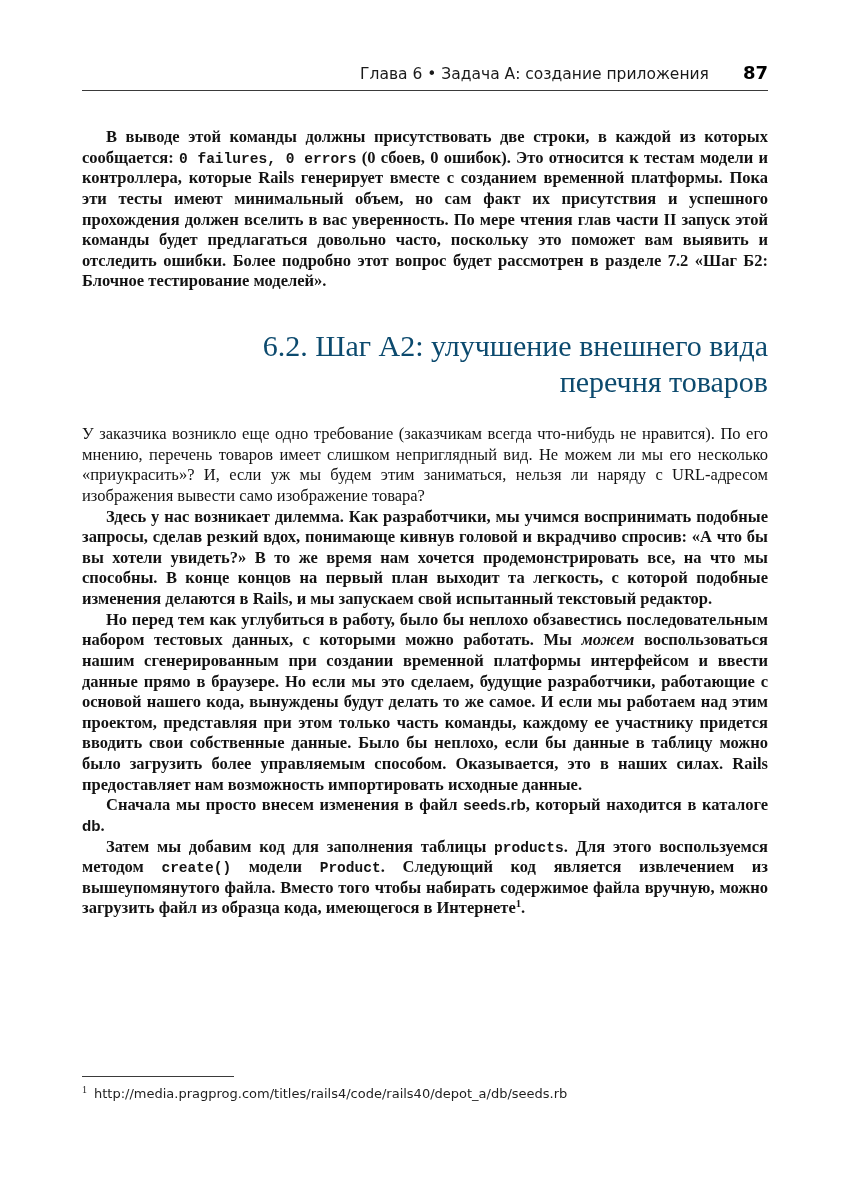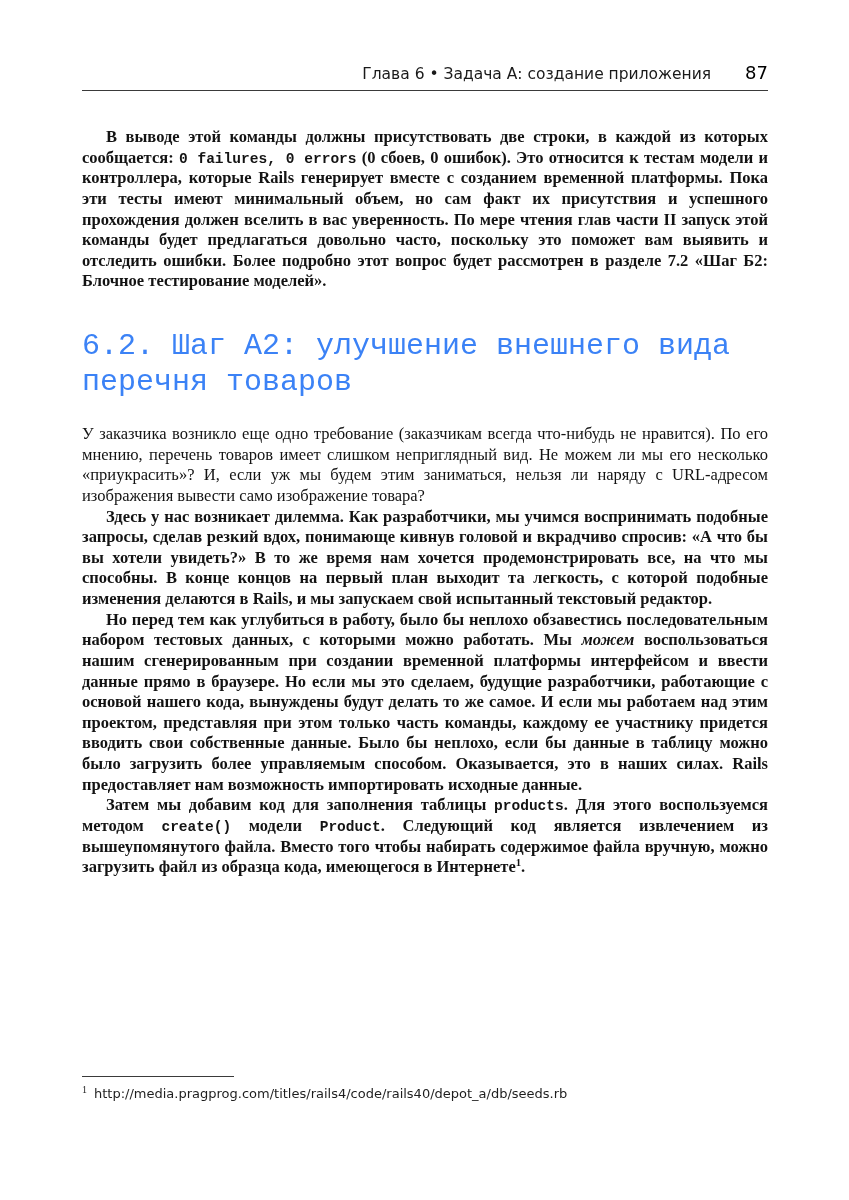--- a/index.html
+++ b/index.html
@@ -22,21 +22,21 @@
   .header-line {
     display: flex;
     justify-content: flex-end;
     align-items: baseline;
     gap: 34px;
     font-family: "DejaVu Sans", sans-serif;
     font-size: 15.5px;
     color: #1a1a1a;
   }
   .page-number {
-    font-weight: normal;
+    font-weight: bold;
     font-size: 18px;
     color: #000;
   }
   .header-rule {
     border-bottom: 1.5px solid #3a3a3a;
     margin-top: 7px;
   }
   
   main {
     margin-top: 36px;
@@ -45,27 +45,27 @@
     text-align: justify;
   }
   main p {
     margin: 0;
   }
   main p.indent {
     text-indent: 24px;
     font-weight: bold;
   }
   main h2 {
-    font-family: Liberation Mono, monospace;
+    font-family: Liberation Serif, serif;
     font-weight: 500;
     font-size: 30px;
     line-height: 1.2;
-    color: #3b82f6;
+    color: #0c4a6e;
     margin: 36px 0 24px 0;
-    text-align: left;
+    text-align: right;
     text-indent: 0;
     white-space: pre-line;
     letter-spacing: 0;
   }
   .seg-n { }
   .seg-i { font-style: italic; }
   .seg-m {
     font-family: "Liberation Mono", monospace;
     font-size: 0.88em;
   }
@@ -116,20 +116,21 @@
     <div class="header-rule"></div>
   </header>
 
   <main id="content">
       <p class="indent"><span class="seg-n">В выводе этой команды должны присутствовать две строки, в каждой из которых сообщается: </span><span class="seg-m">0 failures, 0 errors</span><span class="seg-n"> (0 сбоев, 0 ошибок). Это относится к тестам модели и контроллера, которые Rails генерирует вместе с созданием временной платформы. Пока эти тесты имеют минимальный объем, но сам факт их присутствия и успешного прохождения должен вселить в вас уверенность. По мере чтения глав части II запуск этой команды будет предлагаться довольно часто, поскольку это поможет вам выявить и отследить ошибки. Более подробно этот вопрос будет рассмотрен в разделе 7.2 «Шаг Б2: Блочное тестирование моделей».</span></p>
       <h2>6.2. Шаг А2: улучшение внешнего вида
 перечня товаров</h2>
       <p class="no-indent"><span class="seg-n">У заказчика возникло еще одно требование (заказчикам всегда что-нибудь не нравится). По его мнению, перечень товаров имеет слишком неприглядный вид. Не можем ли мы его несколько «приукрасить»? И, если уж мы будем этим заниматься, нельзя ли наряду с URL-адресом изображения вывести само изображение товара?</span></p>
       <p class="indent"><span class="seg-n">Здесь у нас возникает дилемма. Как разработчики, мы учимся воспринимать подобные запросы, сделав резкий вдох, понимающе кивнув головой и вкрадчиво спросив: «А что бы вы хотели увидеть?» В то же время нам хочется продемонстрировать все, на что мы способны. В конце концов на первый план выходит та легкость, с которой подобные изменения делаются в Rails, и мы запускаем свой испытанный текстовый редактор.</span></p>
       <p class="indent"><span class="seg-n">Но перед тем как углубиться в работу, было бы неплохо обзавестись последовательным набором тестовых данных, с которыми можно работать. Мы </span><span class="seg-i">можем</span><span class="seg-n"> воспользоваться нашим сгенерированным при создании временной платформы интерфейсом и ввести данные прямо в браузере. Но если мы это сделаем, будущие разработчики, работающие с основой нашего кода, вынуждены будут делать то же самое. И если мы работаем над этим проектом, представляя при этом только часть команды, каждому ее участнику придется вводить свои собственные данные. Было бы неплохо, если бы данные в таблицу можно было загрузить более управляемым способом. Оказывается, это в наших силах. Rails предоставляет нам возможность импортировать исходные данные.</span></p>
+      <p class="indent"><span class="seg-n">Сначала мы просто внесем изменения в файл </span><span class="seg-f">seeds.rb</span><span class="seg-n">, который находится в каталоге </span><span class="seg-f">db</span><span class="seg-n">.</span></p>
       <p class="indent"><span class="seg-n">Затем мы добавим код для заполнения таблицы </span><span class="seg-m">products</span><span class="seg-n">. Для этого воспользуемся методом </span><span class="seg-m">create()</span><span class="seg-n"> модели </span><span class="seg-m">Product</span><span class="seg-n">. Следующий код является извлечением из вышеупомянутого файла. Вместо того чтобы набирать содержимое файла вручную, можно загрузить файл из образца кода, имеющегося в Интернете</span><sup class="seg-sup">1</sup><span class="seg-n">.</span></p>
     </main>
 
   <footer>
     <div class="footnote-rule"></div>
     <div class="footnote">
       <sup>1</sup><span class="footnote-text">http://media.pragprog.com/titles/rails4/code/rails40/depot_a/db/seeds.rb</span>
     </div>
   </footer>
 

